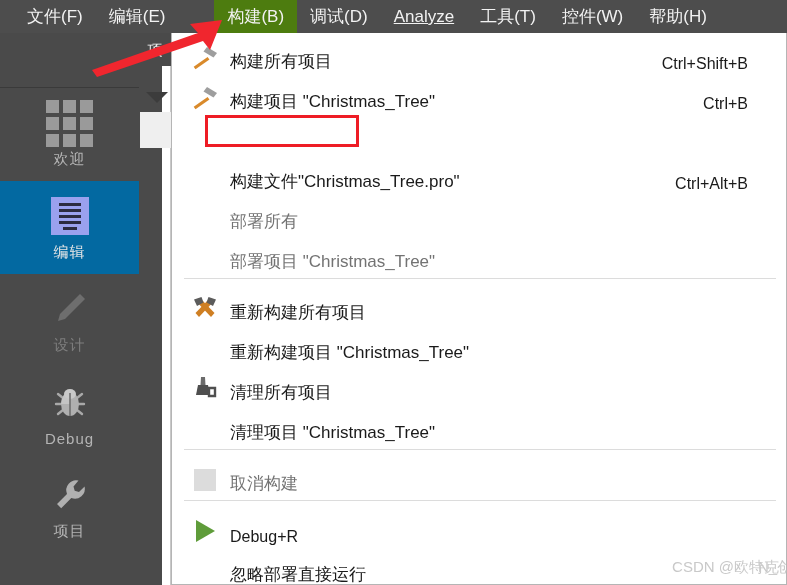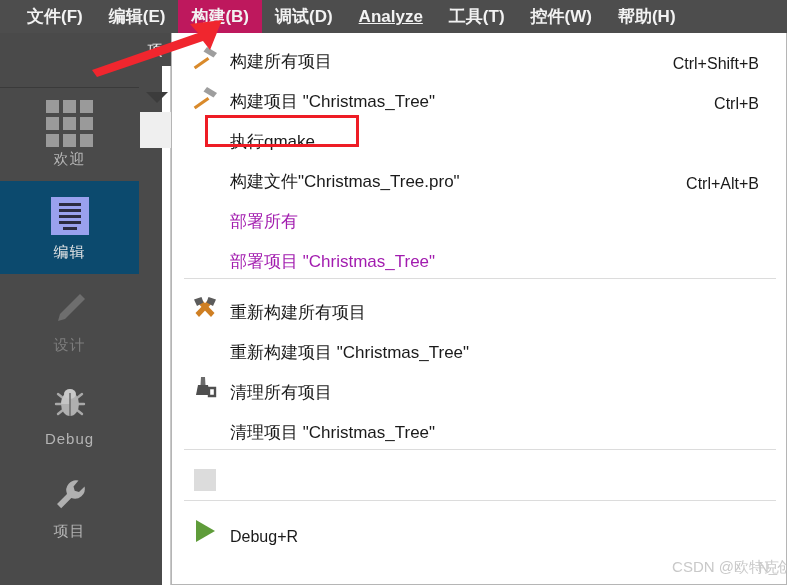--- a/index.html
+++ b/index.html
@@ -21,43 +21,43 @@
   }
   .menubar-item {
     color: #f2f2f2;
     font-size: 17px;
     line-height: 33px;
     height: 33px;
     padding: 0 13px;
     white-space: nowrap;
     cursor: default;
   }
-  .menubar-item.active { background: #be185d; }
-  .menubar-item .mn { letter-spacing: 0px; font-weight: bold; }
+  .menubar-item.active { background: #4d7c0f; margin-left: 36px; }
+  .menubar-item .mn { letter-spacing: 0px; }
   .menubar-item .u { text-decoration: underline; text-align: right; }
 
   
   #sidebar {
     position: absolute; left: 0; top: 33px; width: 162px; height: 552px;
     background: #4a4a4a;
     z-index: 2;
   }
   #sidebar-top {
     position: absolute; left: 0; top: 0; width: 139px; height: 55px;
     background: #4a4a4a;
     border-bottom: 1px solid #3a3a3a;
   }
   .mode-item {
     position: relative;
     width: 139px; height: 93px;
     display: flex; flex-direction: column;
     align-items: center; justify-content: center;
     cursor: default;
   }
-  .mode-item.selected { background: #0c4a6e; }
+  .mode-item.selected { background: #0369a1; }
   .mode-icon { height: 46px; display: flex; align-items: center; justify-content: center; }
   .mode-label {
     font-size: 15px; color: #b4b4b4;
     margin-top: 4px; letter-spacing: 1px;
   }
   .mode-item.selected .mode-label { color: #e6e6e6; }
   .mode-item.dim .mode-label { color: #7d7d7d; }
 
   
   .grid-icon { display: grid; grid-template-columns: repeat(3, 13px); grid-gap: 4px; }
@@ -119,24 +119,24 @@
   }
   .micon {
     width: 38px; min-width: 38px; height: 30px;
     display: flex; align-items: center; justify-content: center;
     margin-right: 6px;
   }
   .mlabel {
     font-size: 17px; color: #1a1a1a;
     flex: 1;
   }
-  .mrow.disabled .mlabel { color: #a21caf; }
+  .mrow.disabled .mlabel { color: #737373; }
   .mshort {
     font-size: 16px; color: #1a1a1a;
-    padding-right: 27px;
+    padding-right: 38px;
   }
   .msep {
     height: 1px; background: #dcdcdc; margin: 5px 10px 5px 12px;
   }
 
   
   svg.ic { display: block; }
   .grayblock { width: 22px; height: 22px; background: #dcdcdc; }
   .playtri {
     width: 0; height: 0;
@@ -283,21 +283,20 @@
           <path d="M17 4 L27 10 L23.5 14.5 L13.5 8.5 Z" fill="#9e9e9e"></path>
           <rect x="3" y="18.5" width="17" height="3.2" fill="#d98a2b" transform="rotate(-35 11.5 20)"></rect>
         </svg>
       </div>
       <div class="mlabel">构建项目 "Christmas_Tree"</div>
       <div class="mshort">Ctrl+B</div>
     </div>
 
     <div class="mrow">
       <div class="micon"></div>
-      <div class="mlabel">执行qmake</div>
       <div class="mshort"></div>
     </div>
 
     <div class="mrow">
       <div class="micon"></div>
       <div class="mlabel">构建文件"Christmas_Tree.pro"</div>
       <div class="mshort">Ctrl+Alt+B</div>
     </div>
 
     <div class="mrow disabled">
@@ -350,32 +349,38 @@
       <div class="mlabel">清理项目 "Christmas_Tree"</div>
       <div class="mshort"></div>
     </div>
 
     <div class="msep"></div>
 
     <div class="mrow disabled">
       <div class="micon">
         <div class="grayblock"></div>
       </div>
+      <div class="mlabel">取消构建</div>
       <div class="mshort"></div>
     </div>
 
     <div class="msep"></div>
 
     <div class="mrow">
       <div class="micon">
         <div class="playtri"></div>
       </div>
       <div class="mshort">Debug+R</div>
     </div>
 
+    <div class="mrow">
+      <div class="micon"></div>
+      <div class="mlabel">忽略部署直接运行</div>
+      <div class="mshort"></div>
+    </div>
 
   </div>
 
   <div id="red-box"></div>
 
   <svg id="red-arrow" viewBox="0 0 140 70">
     <path d="M2 56 L108 19 L100 10 L132 6 L120 36 L113 27 L7 63 Z" fill="#f0262e"></path>
   </svg>
 
   <div id="wm">

